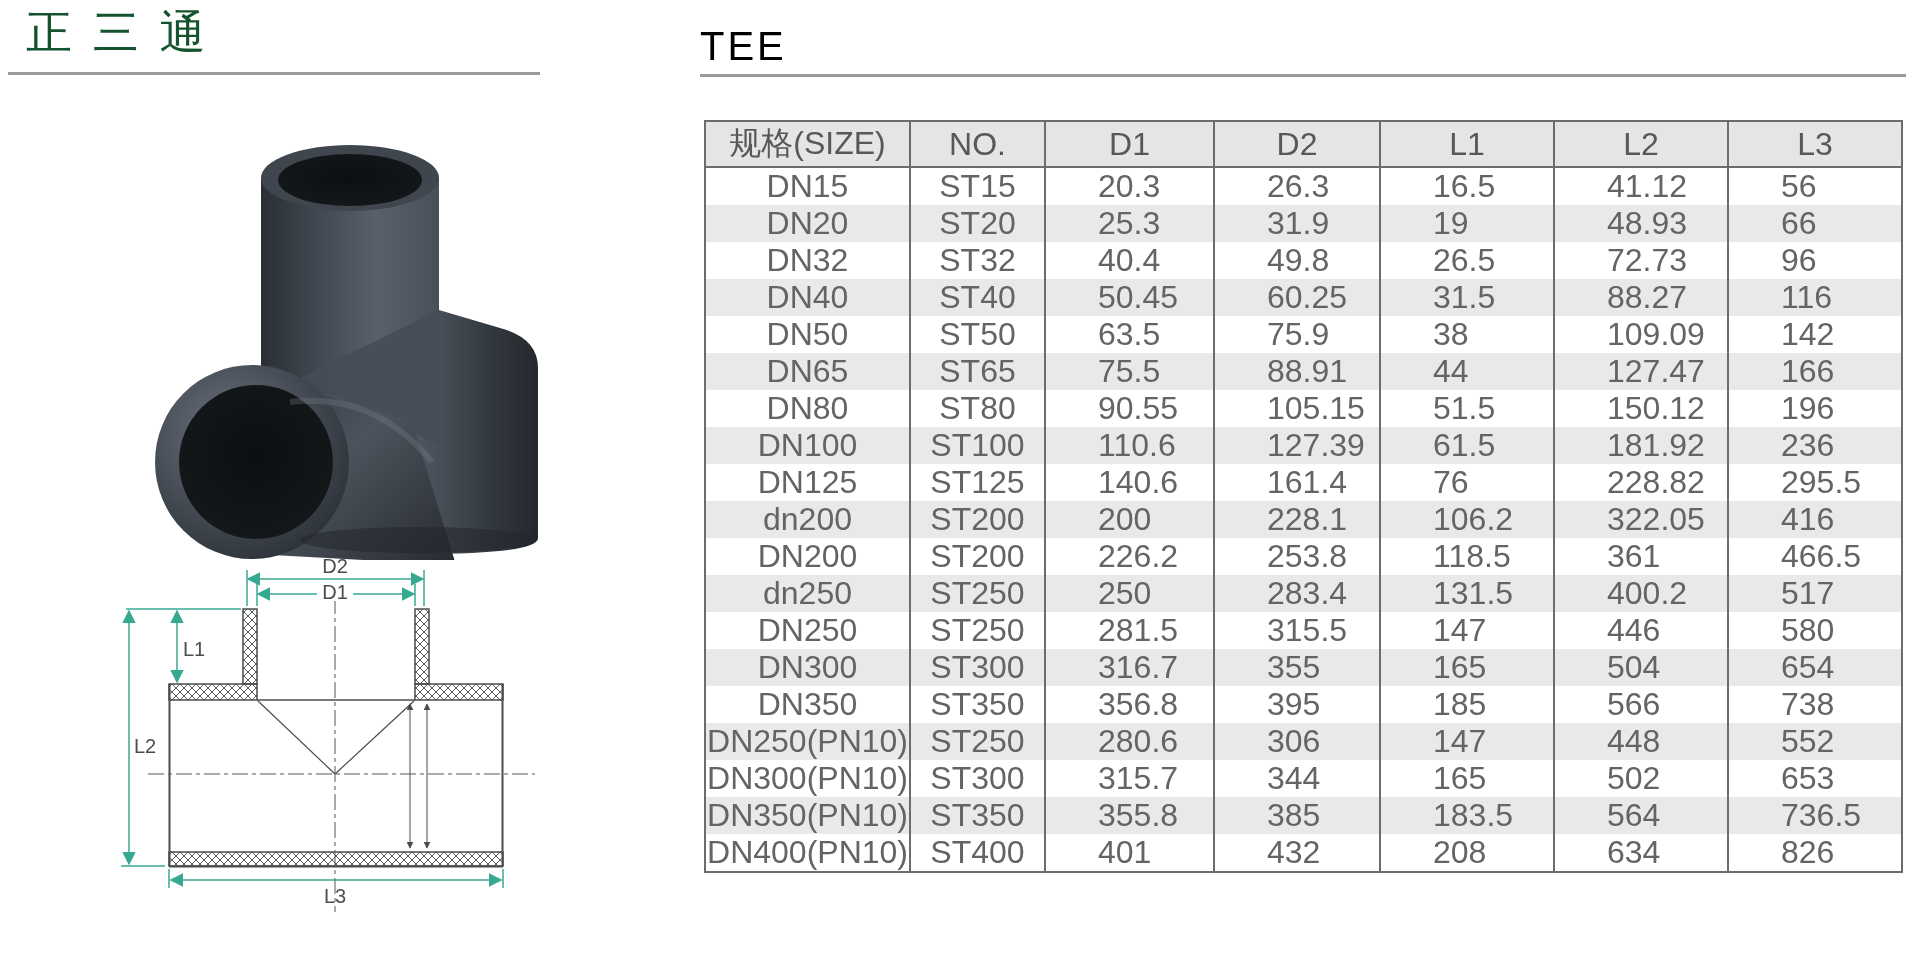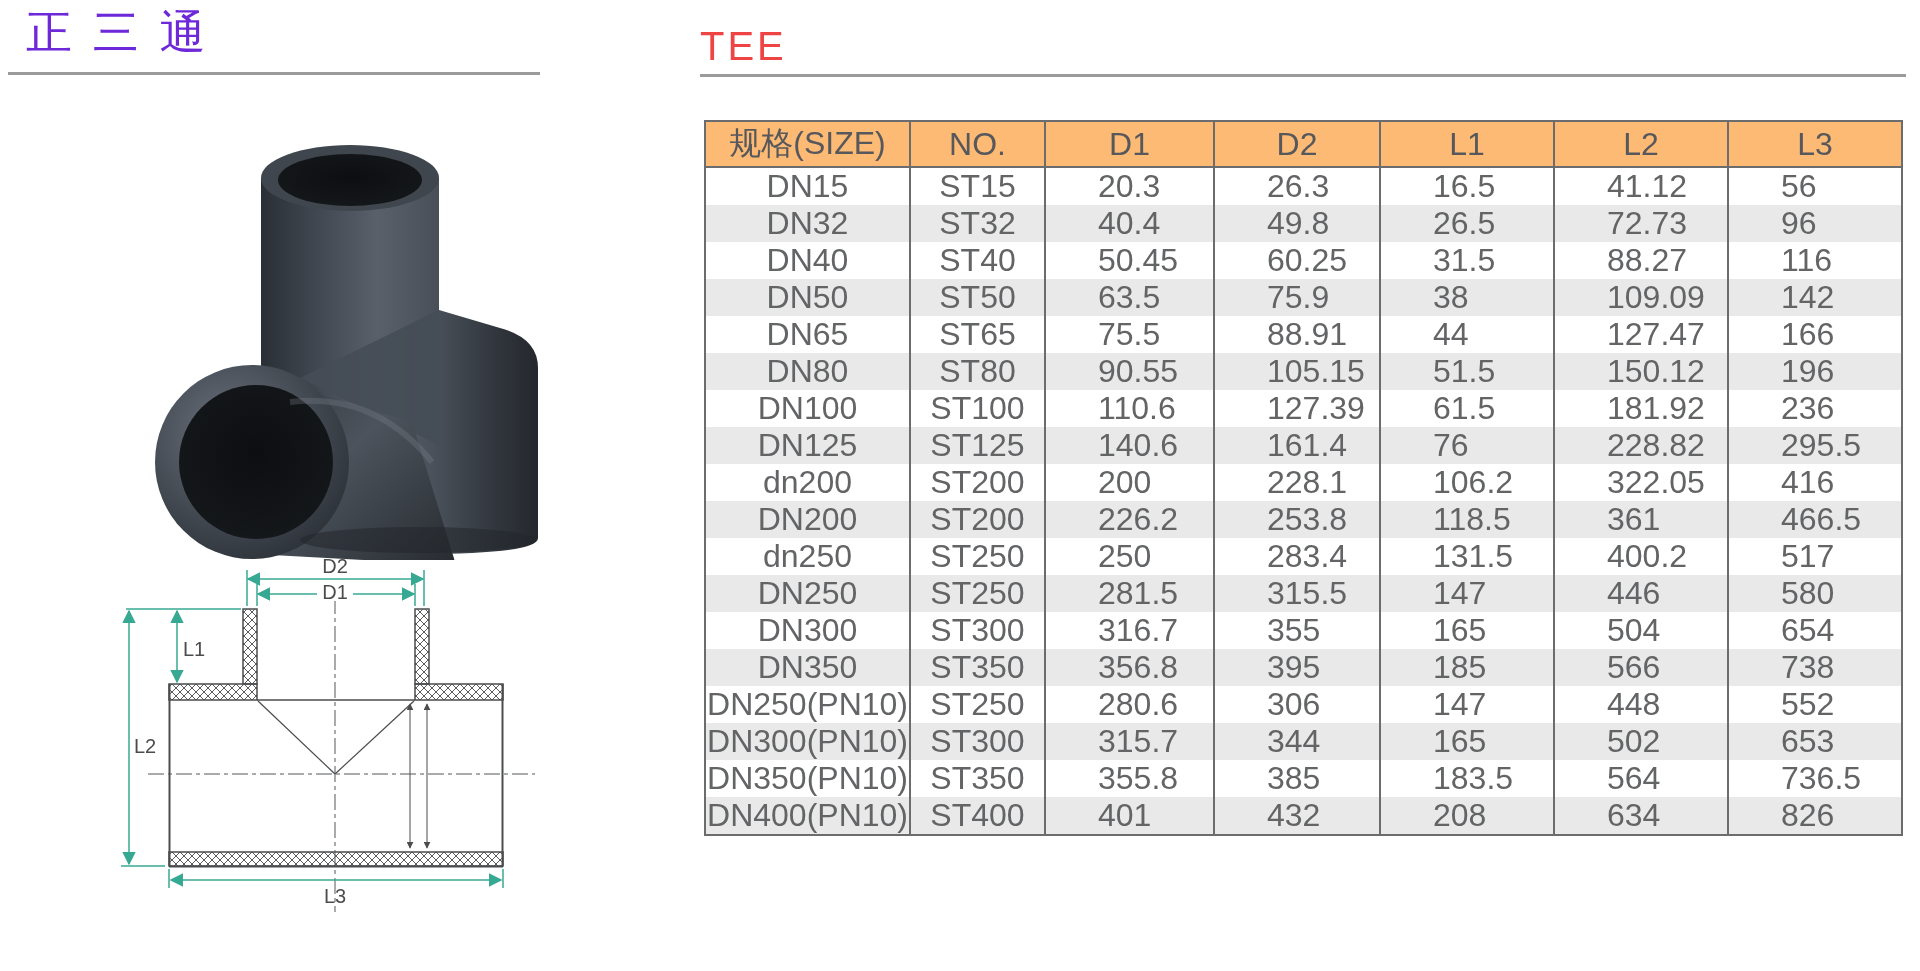--- a/index.html
+++ b/index.html
@@ -4,43 +4,43 @@
 <style>
   html,body{margin:0;padding:0;}
   body{
     width:1920px;height:971px;position:relative;background:#ffffff;
     font-family:"Liberation Sans", sans-serif;overflow:hidden;color:#58595b;
   }
   .abs{position:absolute;}
 
   
   #title-cn{
-    left:26px;top:2px;font-size:46px;letter-spacing:4px;color:#6d28d9;font-weight:500;
+    left:26px;top:2px;font-size:46px;letter-spacing:4px;color:#14532d;font-weight:500;
   }
   #title-en{
-    left:700px;top:24px;font-size:40px;color:#ef4444;letter-spacing:3px;font-weight:500;
+    left:700px;top:24px;font-size:40px;color:#000000;letter-spacing:3px;font-weight:500;
   }
   .rule{height:3px;background:#9b9b9b;}
   #rule-left{left:8px;top:72px;width:532px;}
   #rule-right{left:700px;top:74px;width:1206px;}
 
   
   #spec{
     position:absolute;left:704px;top:120px;width:1197px;
     border-collapse:collapse;table-layout:fixed;
     font-size:32px;color:#636466;
   }
   #spec th, #spec td{
     border-left:2px solid #6b6c6e;
     padding:0;white-space:nowrap;overflow:hidden;
   }
   #spec th:first-child, #spec td:first-child{border-left:2px solid #6b6c6e;}
   #spec{border:2px solid #6b6c6e;}
   #spec thead th{
-    background:#fdba74;height:37px;font-weight:400;color:#57585c;
+    background:#e5e5e5;height:37px;font-weight:400;color:#57585c;
     border-bottom:2px solid #6b6c6e;text-align:center;vertical-align:middle;
   }
   #spec tbody td{
     height:35px;text-align:center;vertical-align:middle;font-weight:400;
   }
   #spec tbody td.num{text-align:left;padding-left:52px;}
   #spec tbody tr:nth-child(even){background:#e9e9e9;}
   #spec tbody tr:nth-child(odd){background:#ffffff;}
 
   
@@ -188,20 +188,29 @@
         <tr>
           <td>DN15</td>
           <td>ST15</td>
           <td class="num">20.3</td>
           <td class="num">26.3</td>
           <td class="num">16.5</td>
           <td class="num">41.12</td>
           <td class="num">56</td>
         </tr>
         <tr>
+          <td>DN20</td>
+          <td>ST20</td>
+          <td class="num">25.3</td>
+          <td class="num">31.9</td>
+          <td class="num">19</td>
+          <td class="num">48.93</td>
+          <td class="num">66</td>
+        </tr>
+        <tr>
           <td>DN32</td>
           <td>ST32</td>
           <td class="num">40.4</td>
           <td class="num">49.8</td>
           <td class="num">26.5</td>
           <td class="num">72.73</td>
           <td class="num">96</td>
         </tr>
         <tr>
           <td>DN40</td>

